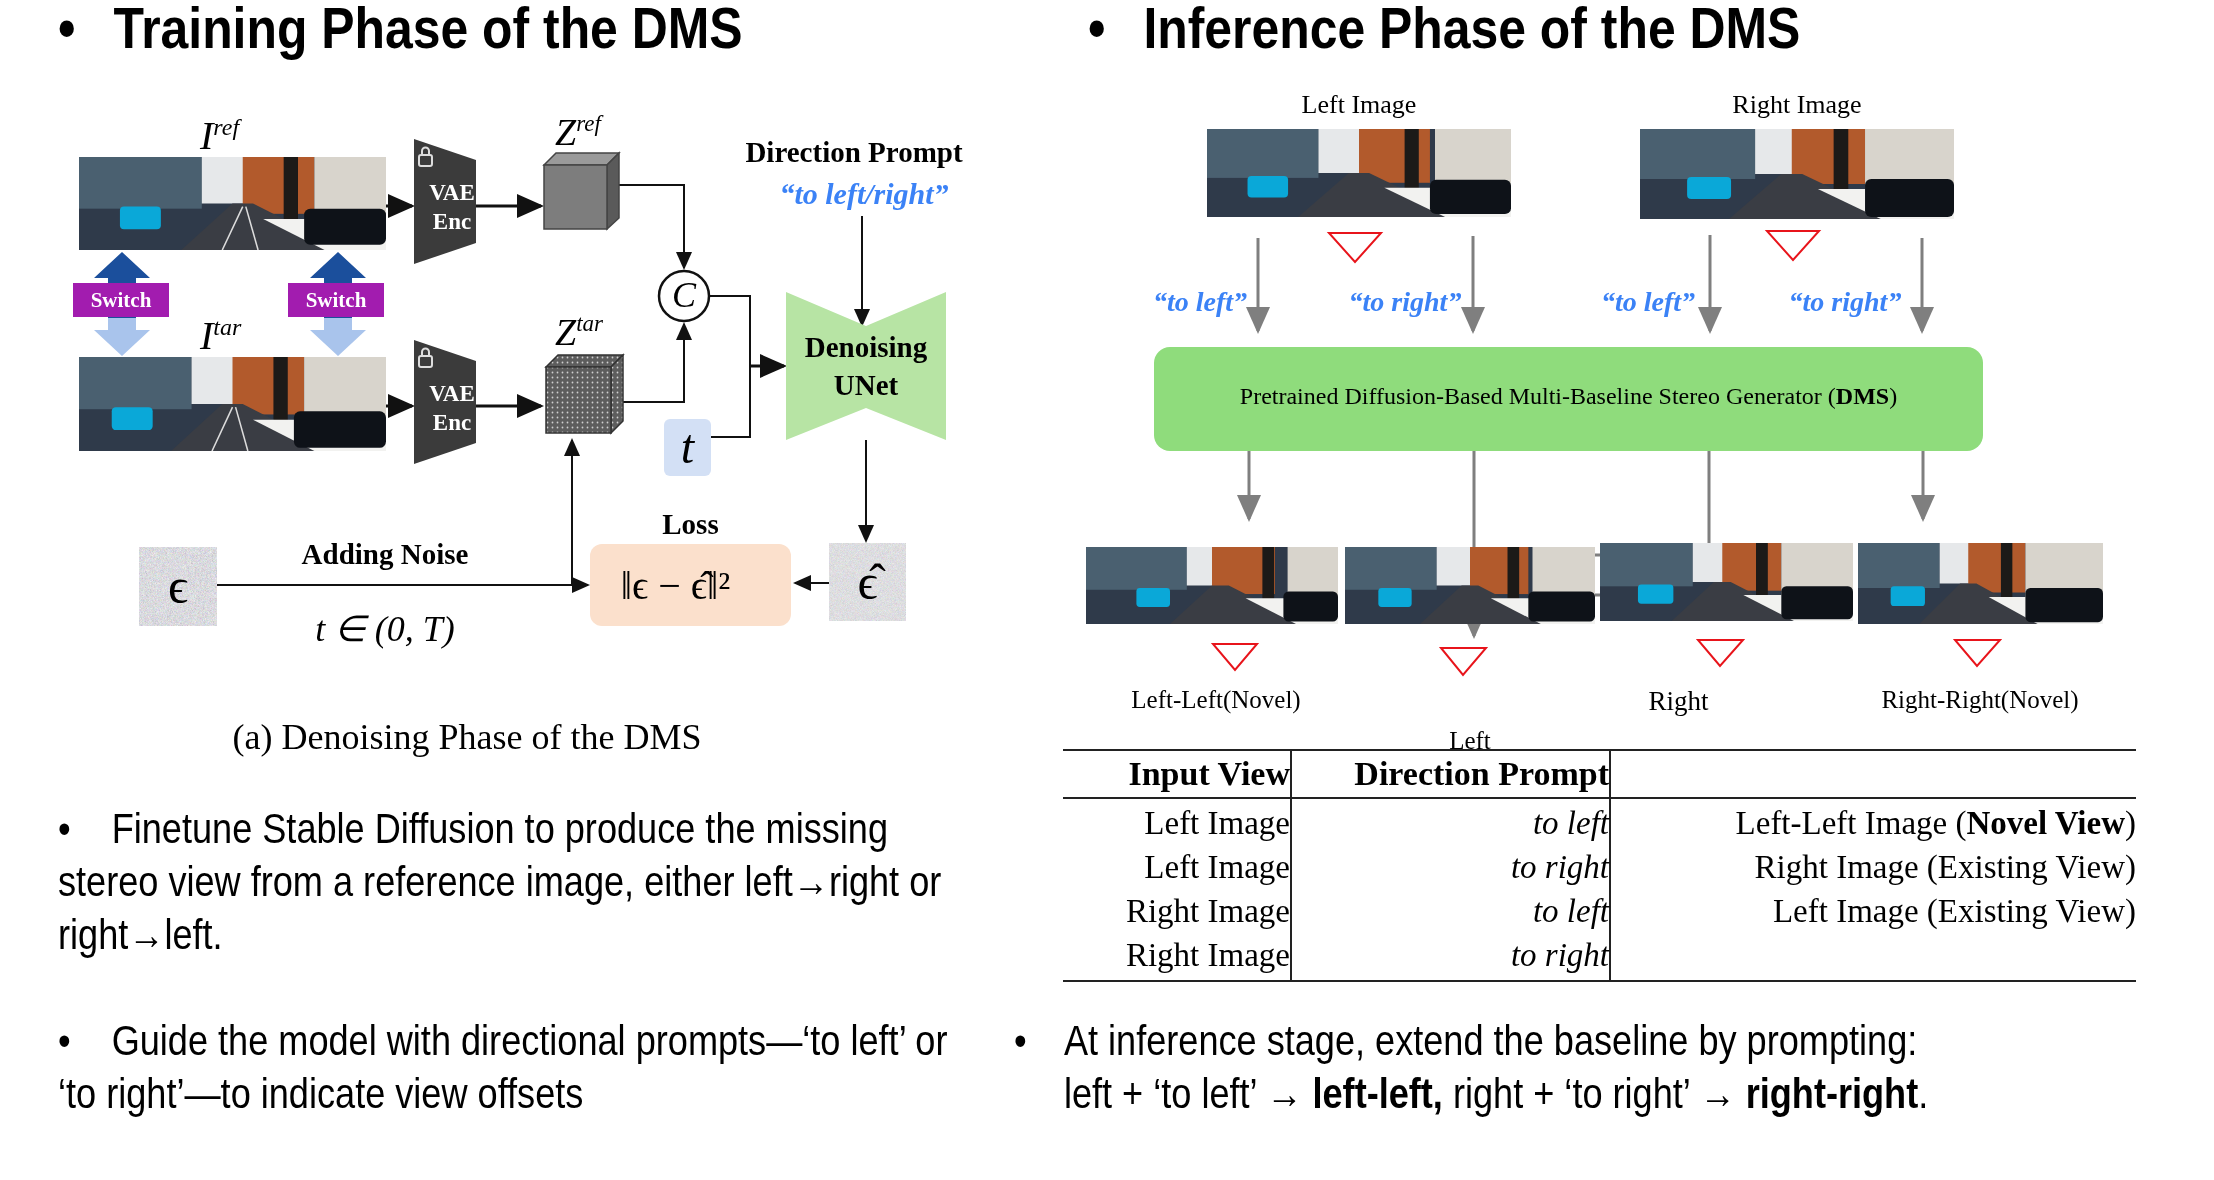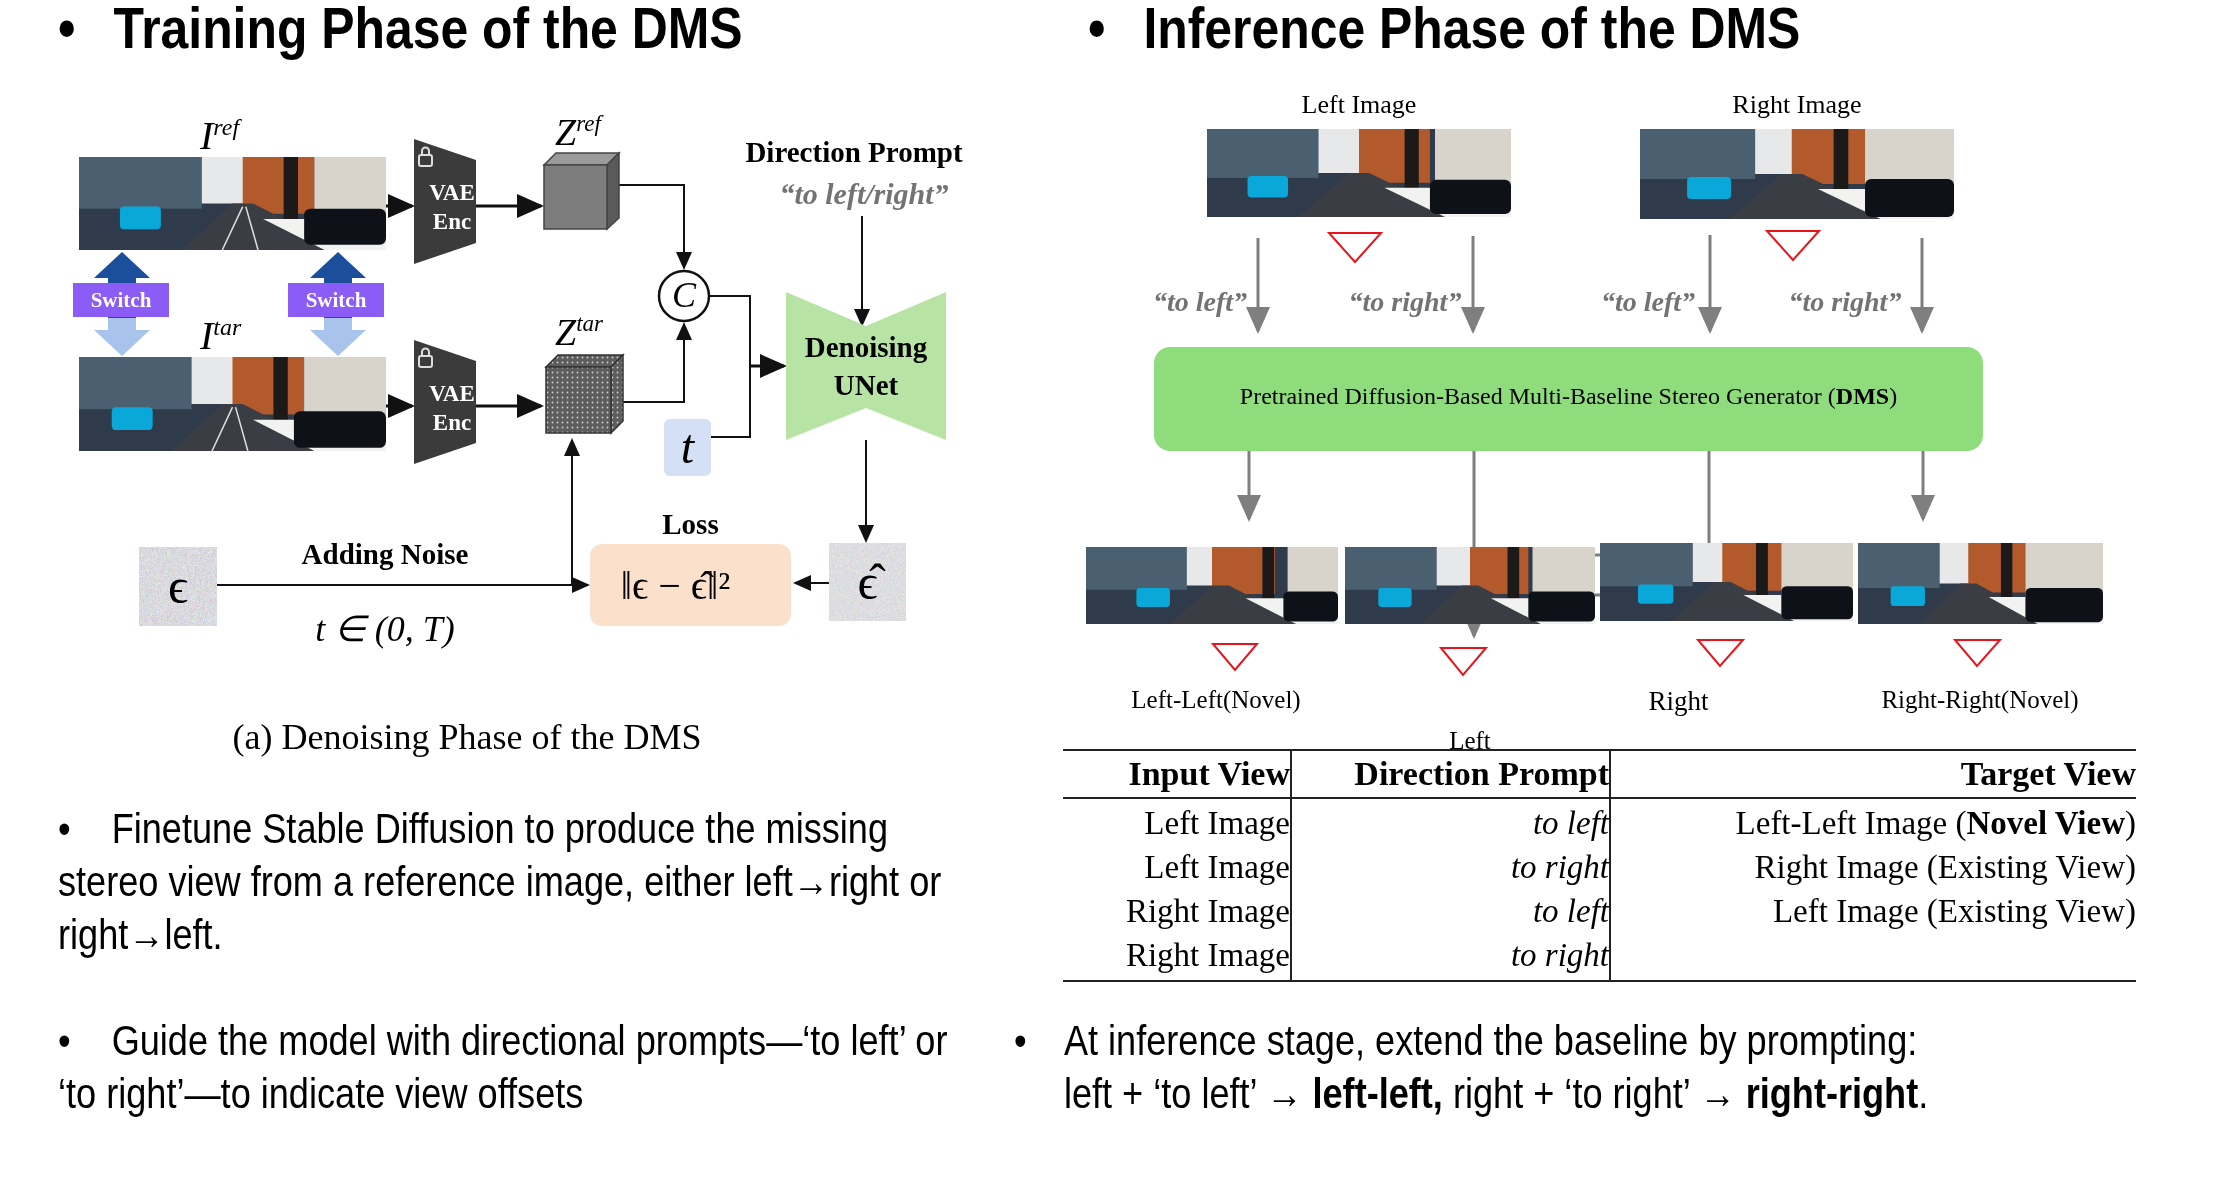--- a/index.html
+++ b/index.html
@@ -15,22 +15,22 @@
   .table .row { display:flex; }
   .table .cell { text-align:right; white-space:nowrap; }
   .table .c1 { width:227px; border-right:2px solid #222; }
   .table .c2 { width:317px; border-right:2px solid #222; }
   .table .c3 { flex:1; }
   .table .head { border-bottom:2px solid #222; font-weight:bold; height:46px; line-height:46px; font-size:34px; }
   .table .body .cell { line-height:44px; }
   .table .body .row:first-child .cell { padding-top:2px; }
   .table .body .row:last-child .cell { padding-bottom:3px; }
   .it { font-style:italic; }
-  .red { color:#737373; }
-  .switch { position:absolute; background:#8b5cf6; color:#fff; font-family:"Liberation Serif", serif; font-weight:bold; font-size:21px; text-align:center; }
+  .red { color:#3b82f6; }
+  .switch { position:absolute; background:#a21caf; color:#fff; font-family:"Liberation Serif", serif; font-weight:bold; font-size:21px; text-align:center; }
 </style>
 </head>
 <body>
 
 <div class="abs title" style="left:58px; top:-6px;">
   <span>•</span>
   <span style="margin-left:28px;">Training Phase of the DMS</span>
 </div>
 
 <svg class="abs" style="left:0;top:0;" width="1050" height="760">
@@ -360,21 +360,20 @@
 
 <div class="lbl serif" style="left:1086px; top:686px; width:260px; font-size:25px;">Left-Left(Novel)</div>
 <div class="lbl serif" style="left:1345px; top:686px; width:250px; font-size:25px;margin-top:41px;">Left</div>
 <div class="lbl serif" style="left:1552px; top:686px; width:253px; font-size:27px;">Right</div>
 <div class="lbl serif" style="left:1850px; top:686px; width:260px; font-size:25px;">Right-Right(Novel)</div>
 
 <div class="table">
   <div class="row head">
     <div class="cell c1">Input View</div>
     <div class="cell c2">Direction Prompt</div>
-    <div class="cell c3">Target View</div>
   </div>
   <div class="body">
     <div class="row">
       <div class="cell c1">Left Image</div>
       <div class="cell c2 it">to left</div>
       <div class="cell c3"><span>Left-Left Image (</span><b>Novel View</b><span>)</span></div>
     </div>
     <div class="row">
       <div class="cell c1">Left Image</div>
       <div class="cell c2 it">to right</div>

